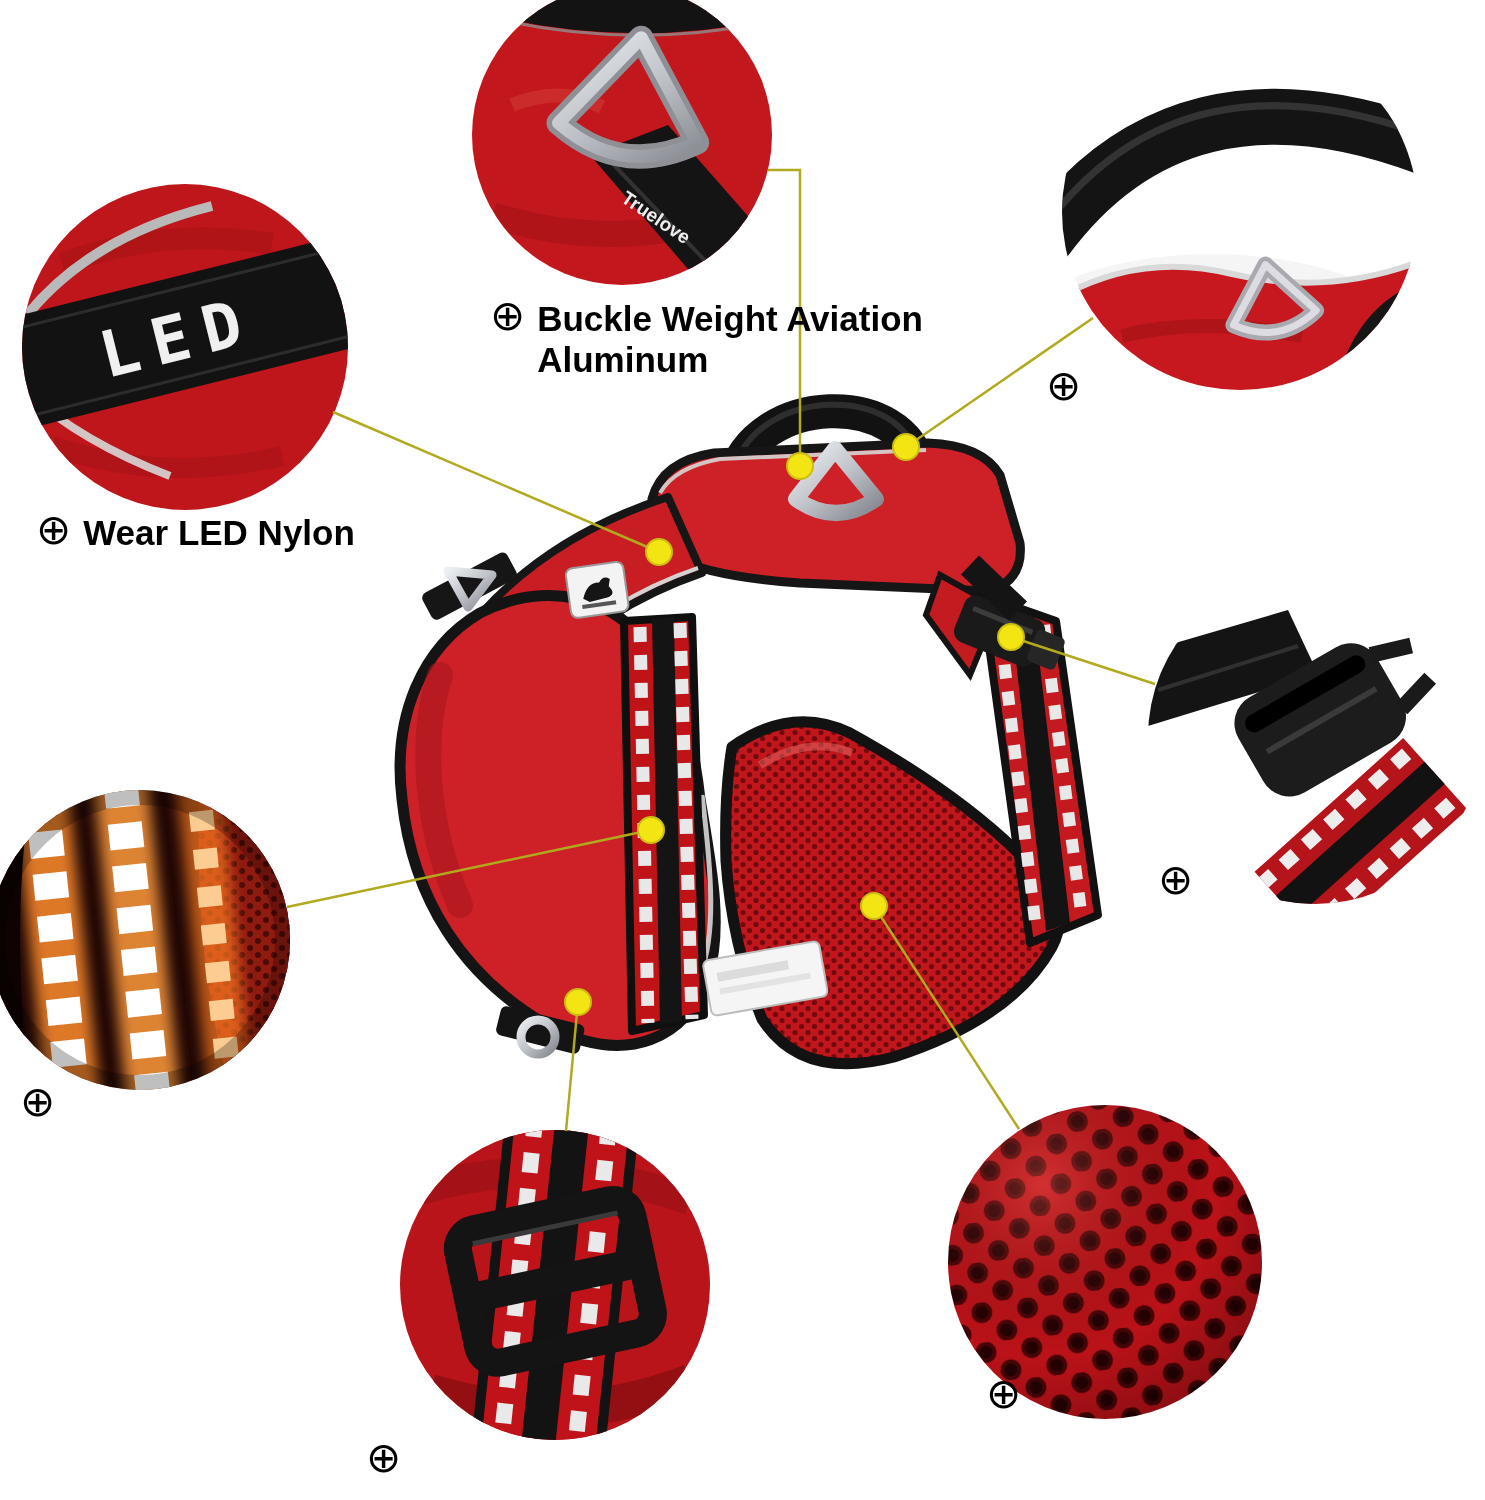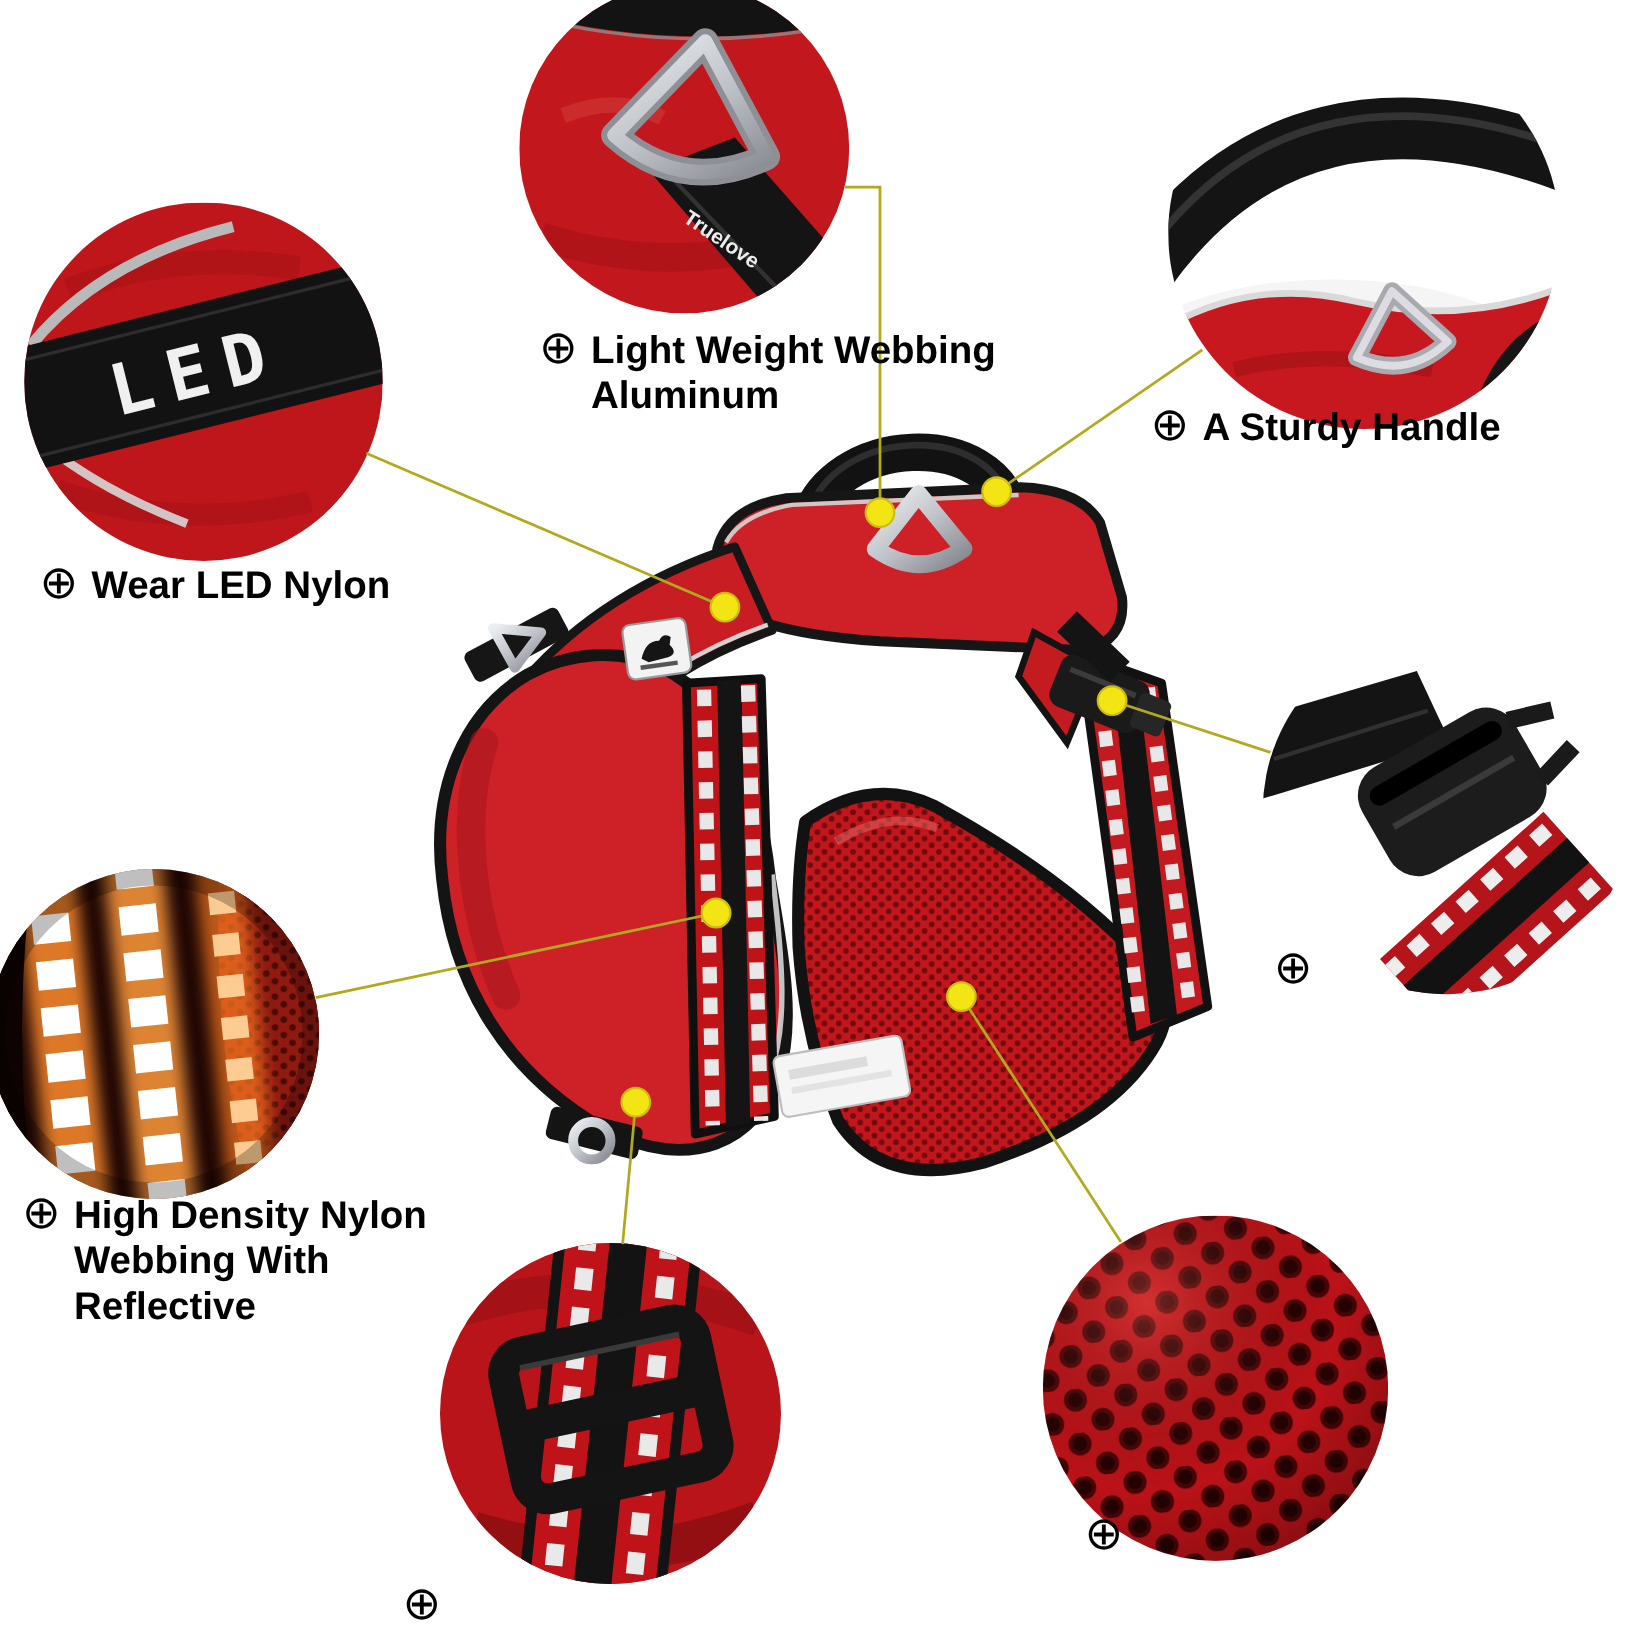--- a/index.html
+++ b/index.html
@@ -273,40 +273,38 @@
       <circle cx="659" cy="552" r="13"></circle>
       <circle cx="1011" cy="637" r="13"></circle>
       <circle cx="651" cy="830" r="13"></circle>
       <circle cx="578" cy="1002" r="13"></circle>
       <circle cx="874" cy="906" r="13"></circle>
     </g>
   </svg>
 
   <div class="feature-label wrap" id="lbl-aluminum">
     <span class="plus">⊕</span>
-    <span class="txt">Light Weight Webbing Aluminum</span>
+    <span class="txt">Buckle Weight Aviation Aluminum</span>
   </div>
 
   <div class="feature-label" id="lbl-handle">
     <span class="plus">⊕</span>
-    <span class="txt">A Sturdy Handle</span>
   </div>
 
   <div class="feature-label" id="lbl-led">
     <span class="plus">⊕</span>
     <span class="txt">Wear LED Nylon</span>
   </div>
 
   <div class="feature-label" id="lbl-buckle">
     <span class="plus">⊕</span>
   </div>
 
   <div class="feature-label wrap" id="lbl-webbing">
     <span class="plus">⊕</span>
-    <span class="txt">High Density Nylon Webbing With Reflective</span>
   </div>
 
   <div class="feature-label" id="lbl-mesh">
     <span class="plus">⊕</span>
   </div>
 
   <div class="feature-label" id="lbl-button">
     <span class="plus">⊕</span>
   </div>
 

